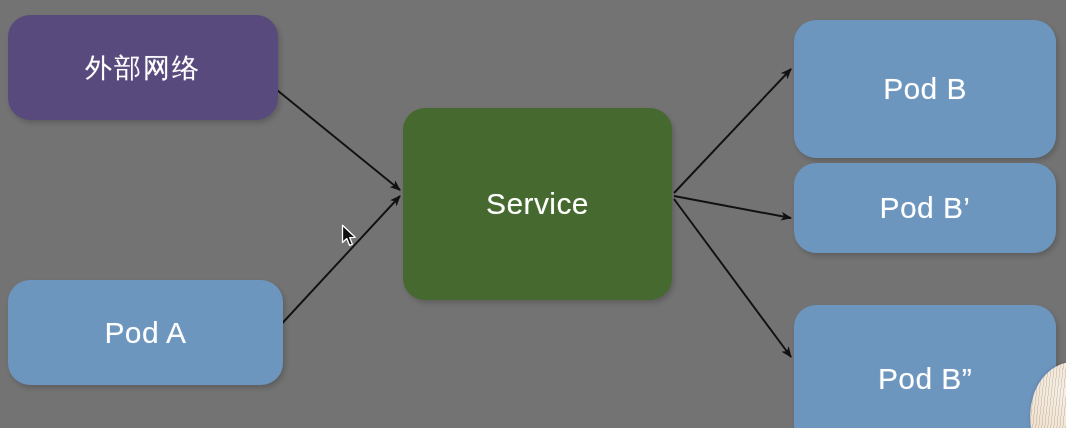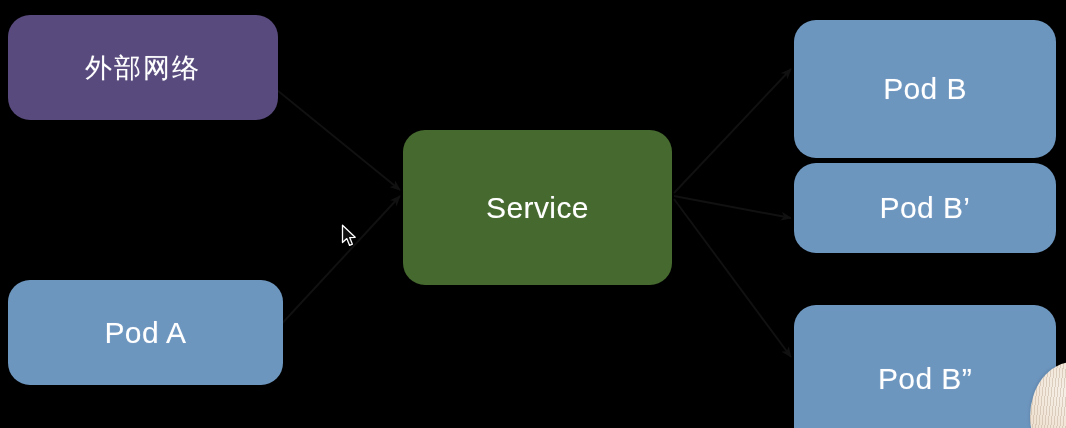--- a/index.html
+++ b/index.html
@@ -8,21 +8,21 @@
     padding: 0;
     background: #ffffff;
   }
   body {
     font-family: "Liberation Sans", "DejaVu Sans", sans-serif;
   }
   #canvas {
     position: relative;
     width: 1066px;
     height: 428px;
-    background: #000000;
+    background: #737373;
     overflow: hidden;
   }
   .edges {
     position: absolute;
     left: 0;
     top: 0;
     width: 1066px;
     height: 428px;
     pointer-events: none;
   }
@@ -47,21 +47,21 @@
     font-size: 30px;
   }
   .label-cn {
     font-size: 27px;
     letter-spacing: 2px;
   }
 
   
   #node-external  { left: 8px;   top: 15px;  width: 270px; height: 105px; }
   #node-pod-a     { left: 8px;   top: 280px; width: 275px; height: 105px; }
-  #node-service   { left: 403px; top: 130px; width: 269px; height: 155px; }
+  #node-service   { left: 403px; top: 108px; width: 269px; height: 192px; }
   #node-pod-b     { left: 794px; top: 20px;  width: 262px; height: 138px; }
   #node-pod-b1    { left: 794px; top: 163px; width: 262px; height: 90px; }
   #node-pod-b2    { left: 794px; top: 305px; width: 262px; height: 147px; }
 
   
   #overlay-head {
     position: absolute;
     left: 1030px;
     top: 362px;
     width: 90px;

